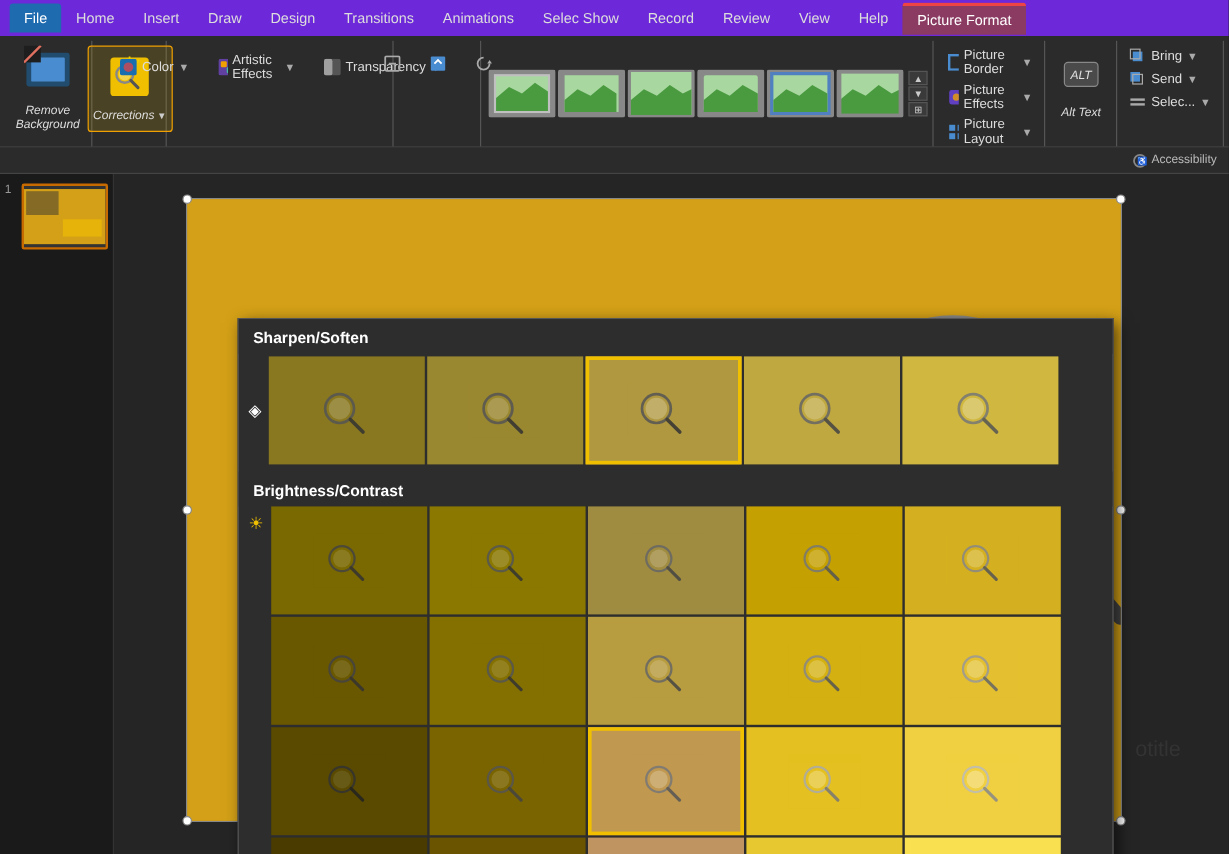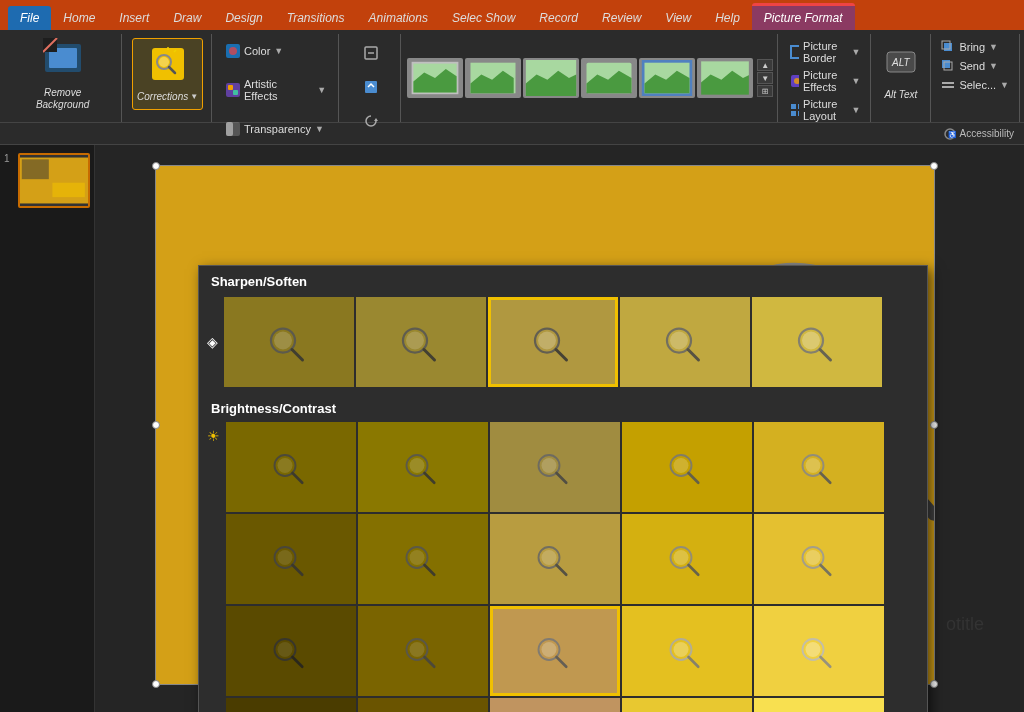--- a/index.html
+++ b/index.html
@@ -50,21 +50,21 @@
       cursor: pointer;
       padding: 2px 4px;
       border-radius: 3px;
       width: 100%;
       color: #ddd;
       font-size: 11px;
     }
     .ribbon-btn-small .arrow { font-size: 9px; color: #aaa; }
     .ribbon-col {
       display: flex;
-      flex-direction: column;
+      flex-direction: row;
       gap: 16px;
       justify-content: flex-start;
       padding: 4px 0;
     }
 
     
     .styles-gallery {
       display: flex;
       align-items: center;
       gap: 2px;
@@ -230,25 +230,24 @@
       width: 8px;
       height: 8px;
       background: #fff;
       border: 1px solid #888;
       border-radius: 50%;
     }
 
     
     .tab-bar {
       display: flex;
-      align-items: flex-end;
-      background: #c2410c;
+      align-items: center;
+      background: #6d28d9;
       padding: 0 8px;
       height: 30px;
-      font-style: italic;
     }
     .tab-item {
       padding: 5px 12px;
       font-size: 12px;
       color: #ddd;
       cursor: pointer;
       border-radius: 3px 3px 0 0;
     }
     .tab-item.picture-format {
       color: #fff;

